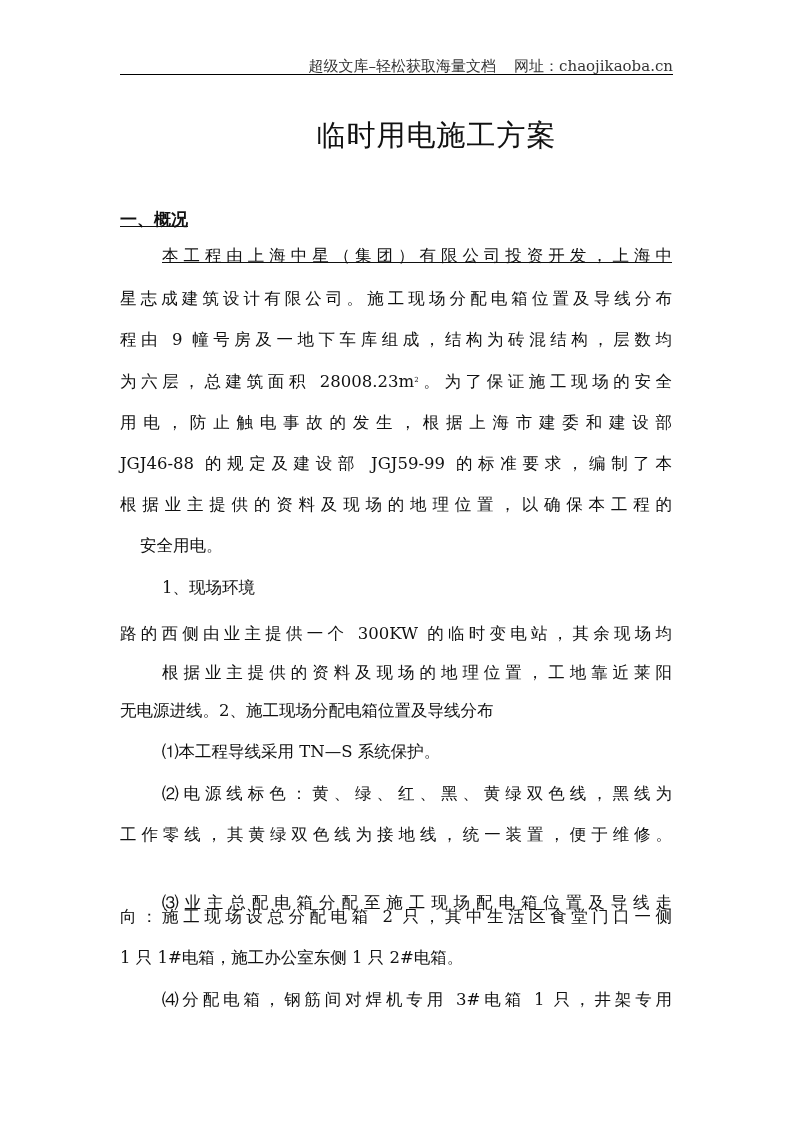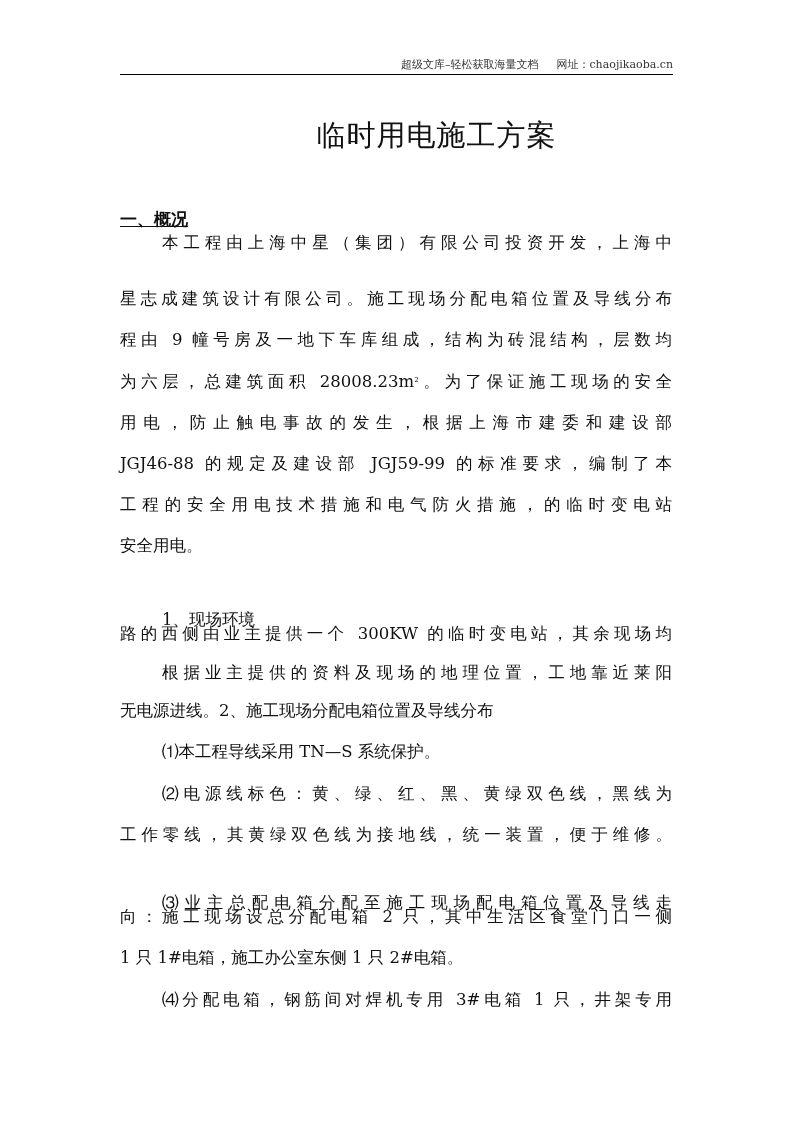--- a/index.html
+++ b/index.html
@@ -1,20 +1,20 @@
 <!DOCTYPE html>
 <html><head>
   <meta charset="utf-8">
   <style>
     html, body { margin: 0; padding: 0; background: #ffffff; }
     body { width: 793px; height: 1122px; position: relative; overflow: hidden;
            font-family: "DejaVu Serif", "Liberation Serif", serif; color: #111; }
     .header { position: absolute; left: 120px; top: 55px; width: 553px; height: 19px;
               border-bottom: 1px solid #000; }
-    .header-text { position: absolute; right: 0; top: 2px; font-size: 11px; color: #333;
+    .header-text { position: absolute; right: 0; top: 2px; font-size: 15px; color: #333;
                    white-space: nowrap; }
     .header-text .sep { display: inline-block; width: 18px; }
     .title { position: absolute; left: 0; width: 793px; top: 116px; text-align: center;
              font-family: "DejaVu Sans", "Liberation Sans", sans-serif;
              font-size: 29px; letter-spacing: 1px; color: #111; padding-left: 40px; }
     .section-heading { position: absolute; left: 120px; top: 208px;
              font-family: "DejaVu Sans", "Liberation Sans", sans-serif;
              font-size: 17px; font-weight: bold; color: #111; text-decoration: underline; }
     .line { position: absolute; left: 120px; width: 552px; font-size: 16.5px; height: 24px;
             line-height: 24px; white-space: nowrap; color: #111; }
@@ -29,29 +29,29 @@
   <div class="header-text">
     <span>超级文库–轻松获取海量文档</span><span class="sep"></span><span>网址：</span><span>chaojikaoba.cn</span>
   </div>
 </div>
 
 <div class="title">临时用电施工方案</div>
 
 <div class="section-heading">一、概况</div>
 
 <div id="lines">
-    <div class="line indent justify" style="top: 231px;">本工程由上海中星（集团）有限公司投资开发，上海中</div>
+    <div class="line indent justify" style="top: 244px; text-decoration: underline;">本工程由上海中星（集团）有限公司投资开发，上海中</div>
     <div class="line justify" style="top: 287px;">星志成建筑设计有限公司。施工现场分配电箱位置及导线分布</div>
     <div class="line justify" style="top: 328px;">程由 9 幢号房及一地下车库组成，结构为砖混结构，层数均</div>
     <div class="line justify" style="top: 370px;"><span>为六层，总建筑面积 28008.23m</span><sup>2</sup><span>。为了保证施工现场的安全</span></div>
     <div class="line justify" style="top: 411px;">用电，防止触电事故的发生，根据上海市建委和建设部</div>
     <div class="line justify" style="top: 452px;">JGJ46-88 的规定及建设部 JGJ59-99 的标准要求，编制了本</div>
-    <div class="line justify" style="top: 493px;">工程的安全用电技术措施和电气防火措施，的临时变电站</div>
-    <div class="line" style="top: 534px;">安全用电。</div>
-    <div class="line indent" style="top: 576px; margin-top: 32px;">1、现场环境</div>
+    <div class="line justify" style="top: 493px;">根据业主提供的资料及现场的地理位置，以确保本工程的</div>
+    <div class="line" style="top: 534px; margin-left: 20px;">安全用电。</div>
+    <div class="line indent" style="top: 576px;">1、现场环境</div>
     <div class="line indent justify" style="top: 617px; margin-top: 44px;">根据业主提供的资料及现场的地理位置，工地靠近莱阳</div>
     <div class="line justify" style="top: 622px;">路的西侧由业主提供一个 300KW 的临时变电站，其余现场均</div>
     <div class="line" style="top: 699px;">无电源进线。2、施工现场分配电箱位置及导线分布</div>
     <div class="line indent" style="top: 740px;">⑴本工程导线采用 TN—S 系统保护。</div>
     <div class="line indent justify" style="top: 782px;">⑵电源线标色：黄、绿、红、黑、黄绿双色线，黑线为</div>
     <div class="line justify" style="top: 823px;">工作零线，其黄绿双色线为接地线，统一装置，便于维修。</div>
     <div class="line indent justify" style="top: 891px;">⑶业主总配电箱分配至施工现场配电箱位置及导线走</div>
     <div class="line justify" style="top: 905px;">向：施工现场设总分配电箱 2 只，其中生活区食堂门口一侧</div>
     <div class="line" style="top: 946px;">1 只 1#电箱，施工办公室东侧 1 只 2#电箱。</div>
     <div class="line indent justify" style="top: 988px;">⑷分配电箱，钢筋间对焊机专用 3#电箱 1 只，井架专用</div>

